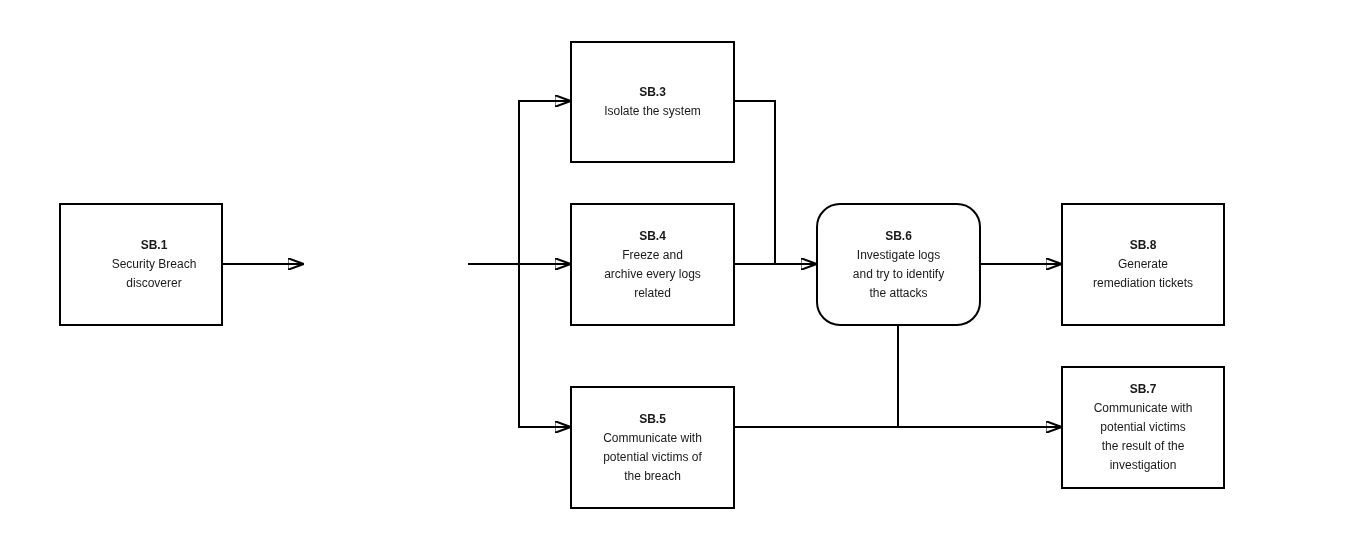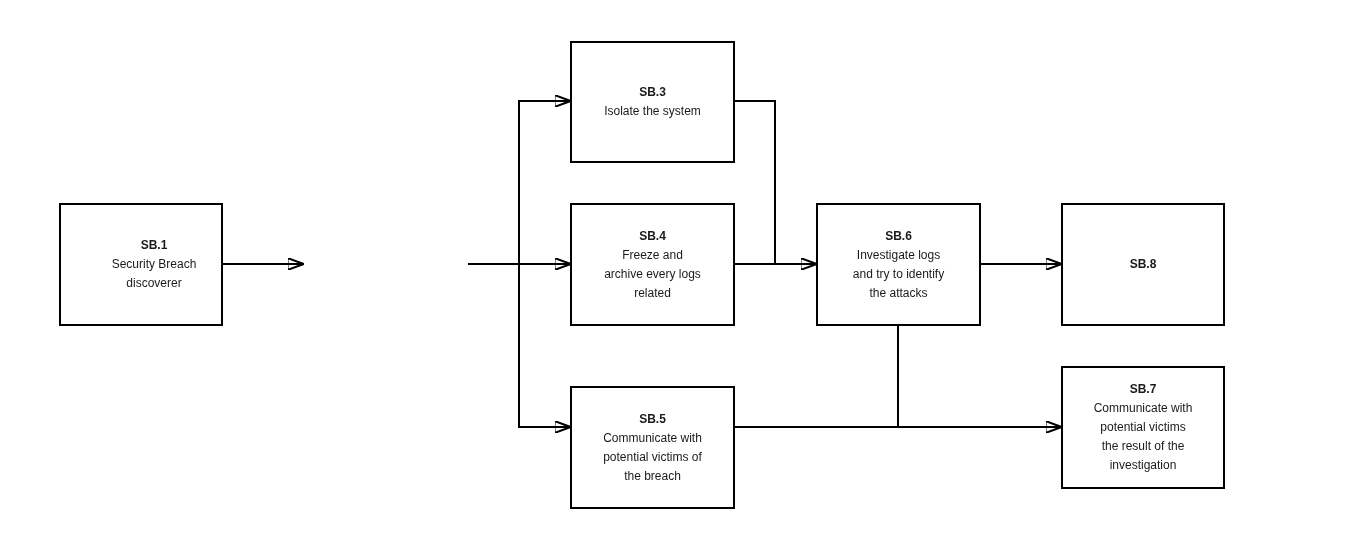--- a/index.html
+++ b/index.html
@@ -38,21 +38,21 @@
   }
   .node-title { font-weight: bold; }
   .node-body  { white-space: pre-line; }
 
   
   #node-sb1 { left:  59px; top: 203px; width: 164px; height: 123px; padding-left: 30px; }
   #node-sb2 { left: 303px; top: 203px; width: 165px; height: 123px; }
   #node-sb3 { left: 570px; top:  41px; width: 165px; height: 122px; }
   #node-sb4 { left: 570px; top: 203px; width: 165px; height: 123px; }
   #node-sb5 { left: 570px; top: 386px; width: 165px; height: 123px; }
-  #node-sb6 { left: 816px; top: 203px; width: 165px; height: 123px; }
+  #node-sb6 { left: 816px; top: 203px; width: 165px; height: 123px; border-radius: 24px; }
   #node-sb8 { left:1061px; top: 203px; width: 164px; height: 123px; }
   #node-sb7 { left:1061px; top: 366px; width: 164px; height: 123px; }
 </style>
 </head>
 <body>
 
 <div class="canvas">
 
   <svg class="connector-layer" viewBox="0 0 1350 554" xmlns="http://www.w3.org/2000/svg">
     <defs>
@@ -99,20 +99,22 @@
 
   <div class="node" id="node-sb6">
     <div class="node-title">SB.6</div>
     <div class="node-body">Investigate logs
 and try to identify
 the attacks</div>
   </div>
 
   <div class="node" id="node-sb8">
     <div class="node-title">SB.8</div>
+    <div class="node-body">Generate
+remediation tickets</div>
   </div>
 
   <div class="node" id="node-sb7">
     <div class="node-title">SB.7</div>
     <div class="node-body">Communicate with
 potential victims
 the result of the
 investigation</div>
   </div>
 

